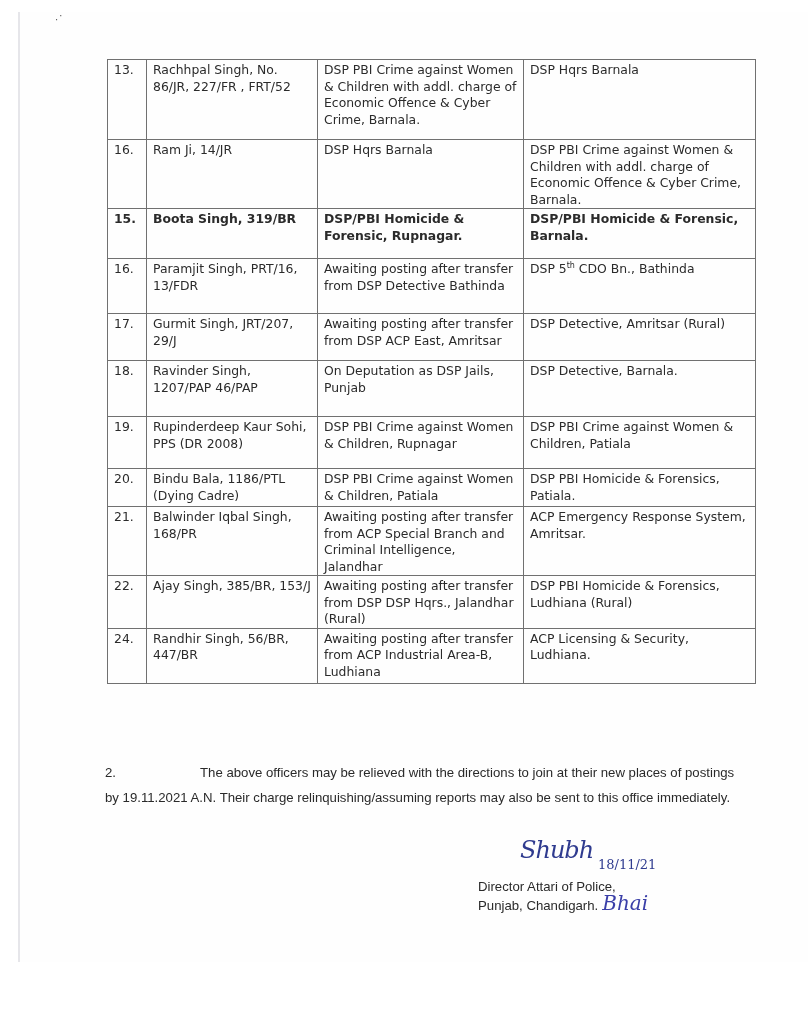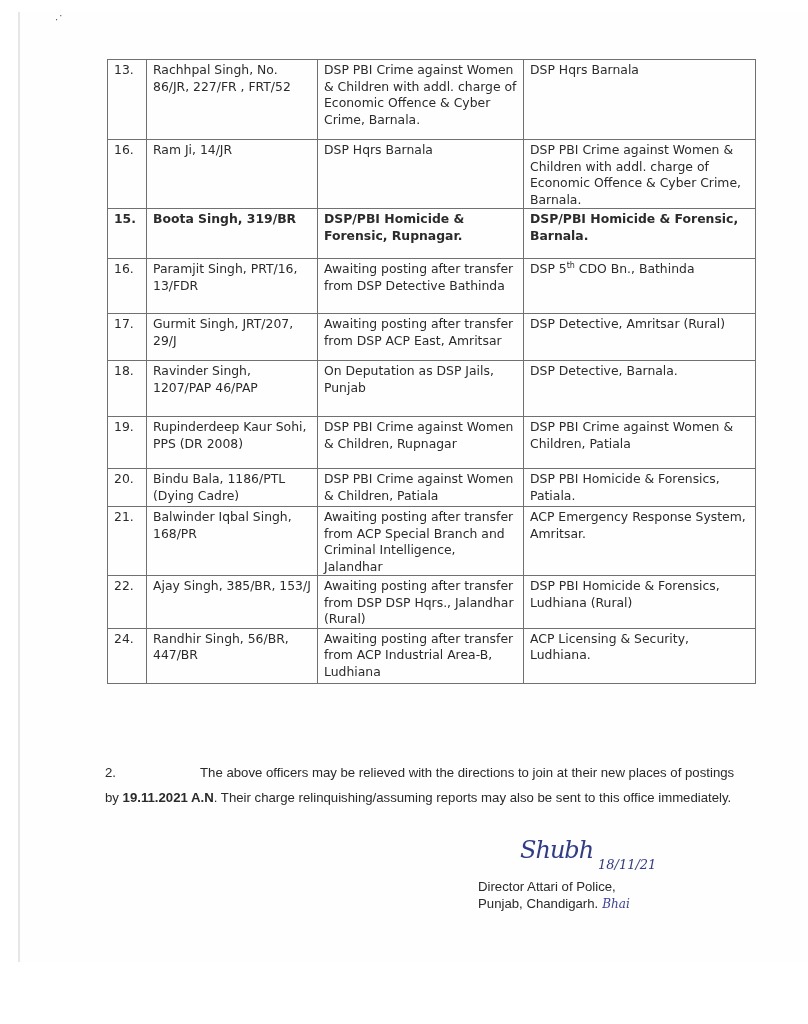--- a/index.html
+++ b/index.html
@@ -30,39 +30,39 @@
     color: #2b2b2b;
   }
   td.sno { padding-left: 10px; }
   col.c1 { width: 39px; } col.c2 { width: 171px; } col.c3 { width: 206px; } col.c4 { width: 232px; }
   .para {
     position: absolute; left: 105px; top: 760px; width: 640px;
     font-family: "Liberation Sans", sans-serif;
     font-size: 13.2px; line-height: 25px; color: #2a2a2a;
   }
   .para .num { display: inline-block; width: 95px; }
-  .para b { font-weight: bold; }
+  .para b { font-weight: normal; }
   .sig {
     position: absolute; left: 478px; top: 838px;
     font-family: "Liberation Sans", sans-serif;
     font-size: 13.2px; line-height: 17px; color: #2a2a2a;
   }
   .sig-scrawl {
     position: absolute; left: 520px; top: 836px;
     font-family: "DejaVu Serif", serif; font-style: italic;
     color: #2f3b8f; font-size: 24px; letter-spacing: -1px;
   }
   .sig-date {
     position: absolute; left: 598px; top: 857px;
-    font-family: "DejaVu Serif", serif; font-style: italic;
+    font-family: "DejaVu Serif", serif; 
     color: #2f3b8f; font-size: 13px;
   }
   .initials {
     font-family: "DejaVu Serif", serif; font-style: italic;
-    color: #3a3fa8; font-size: 12px; margin-left: 4px;
+    color: #3a3fa8; font-size: 20px; margin-left: 4px;
   }
   sup { font-size: 8px; line-height: 0; }
 </style>
 </head>
 <body>
 
 <div class="page"></div>
 <span class="speck" style="left:55px;top:14px;">·˙</span>
 
 <table class="postings">

